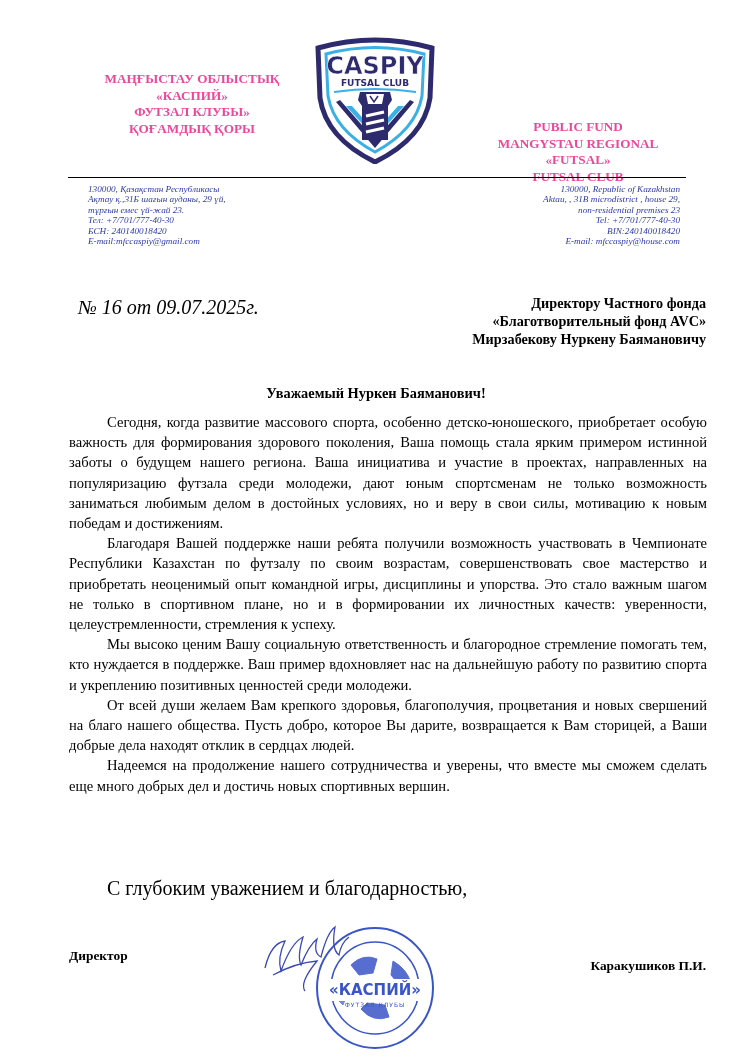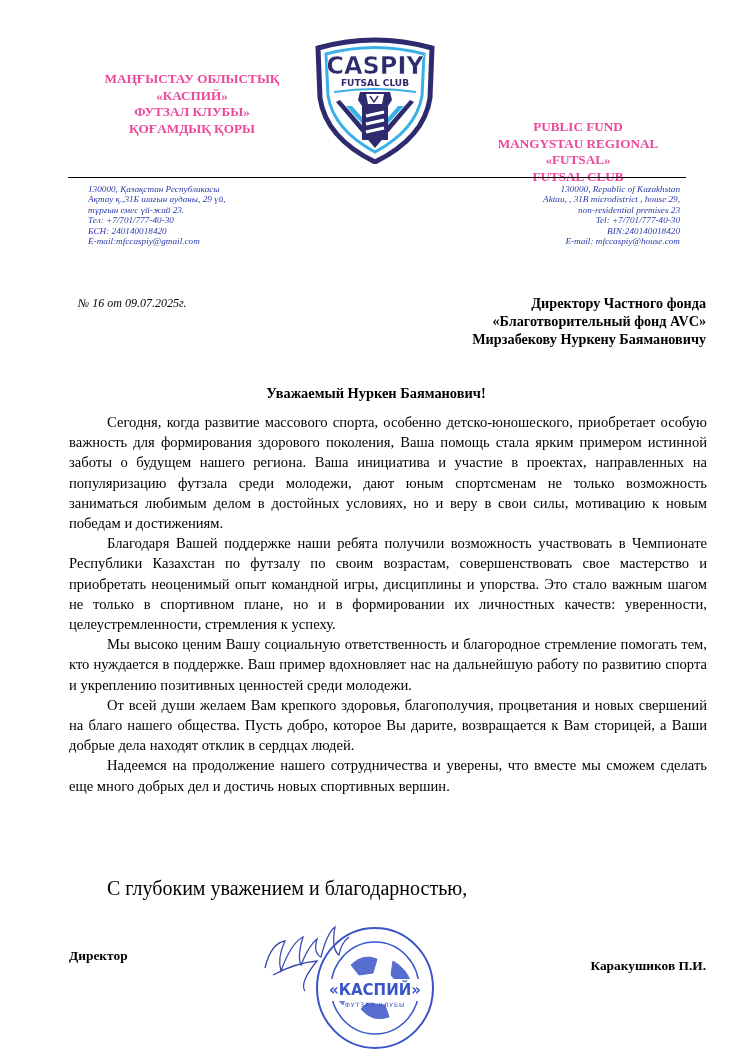--- a/index.html
+++ b/index.html
@@ -13,21 +13,21 @@
 
   .logo { left: 312px; top: 36px; width: 126px; height: 128px; }
 
   .rule { left: 68px; top: 177px; width: 618px; height: 1px; background: #000; }
 
   .addr { font-style: italic; color: #2b3aa8; font-size: 9.2px; line-height: 10.4px; }
   .addr-left { left: 78px; top: 184px; width: 260px; text-align: left; margin-left: 10px; }
   .addr-right { left: 430px; top: 184px; width: 250px; text-align: right; }
   .addr div { white-space: nowrap; }
 
-  .ref { left: 78px; top: 296px; font-style: italic; font-size: 12px; }
+  .ref { left: 78px; top: 296px; font-style: italic; font-size: 20px; }
 
   .recipient { right: 46px; top: 294px; text-align: right; font-weight: bold; font-size: 14.2px; line-height: 18px; }
   .recipient div { white-space: nowrap; }
 
   .salutation { left: 0; width: 752px; top: 385px; text-align: center; font-weight: bold; font-size: 14.4px; }
 
   .body-text { left: 69px; top: 412px; width: 638px; font-size: 14.6px; line-height: 20.2px; text-align: justify; }
   .body-text p { margin: 0; text-indent: 38px; }
 
   .closing { left: 107px; top: 877px; font-size: 20px; }

